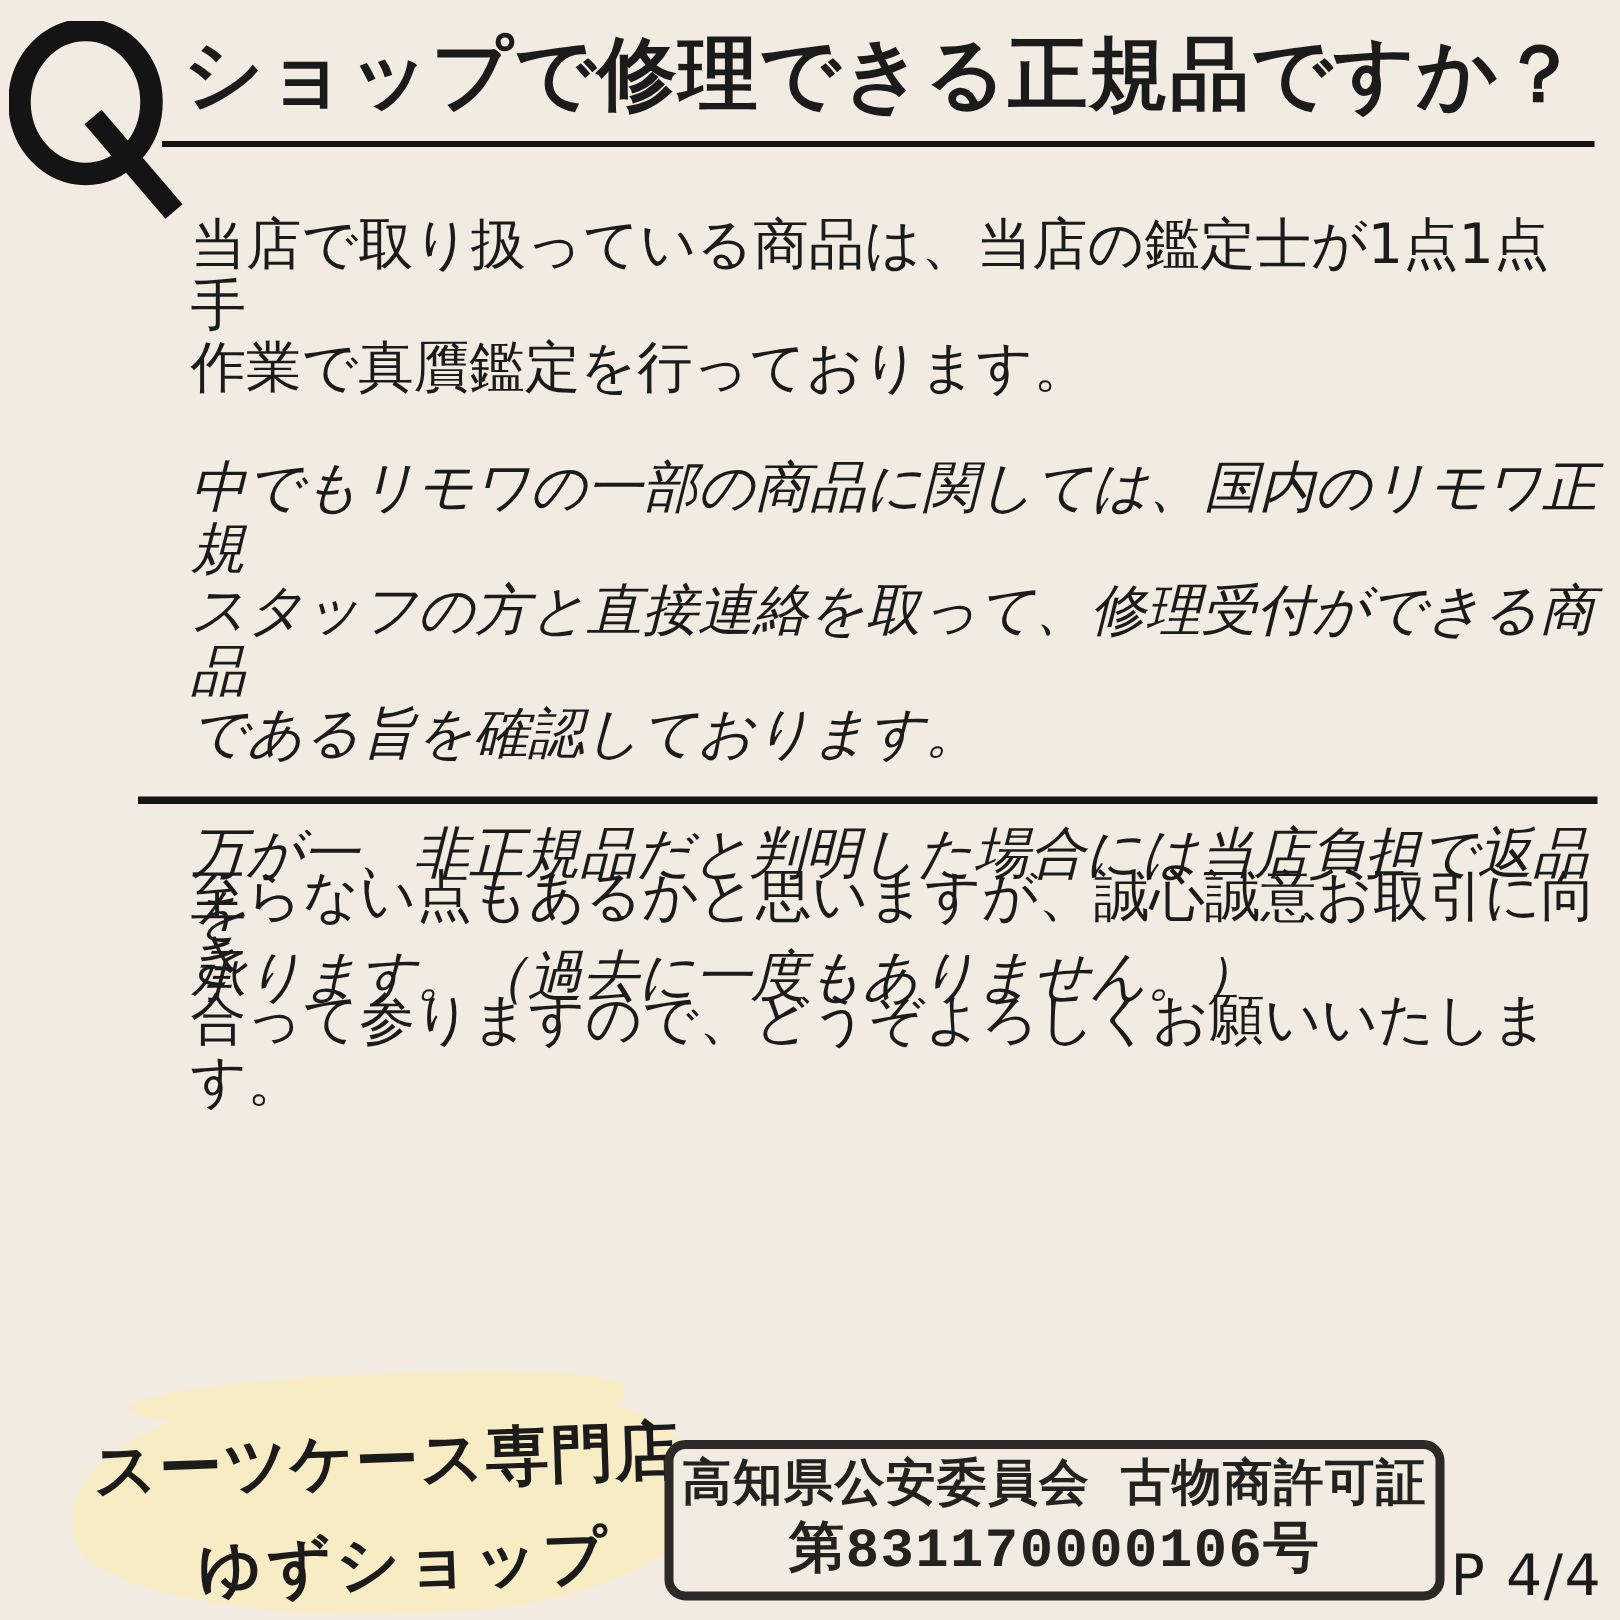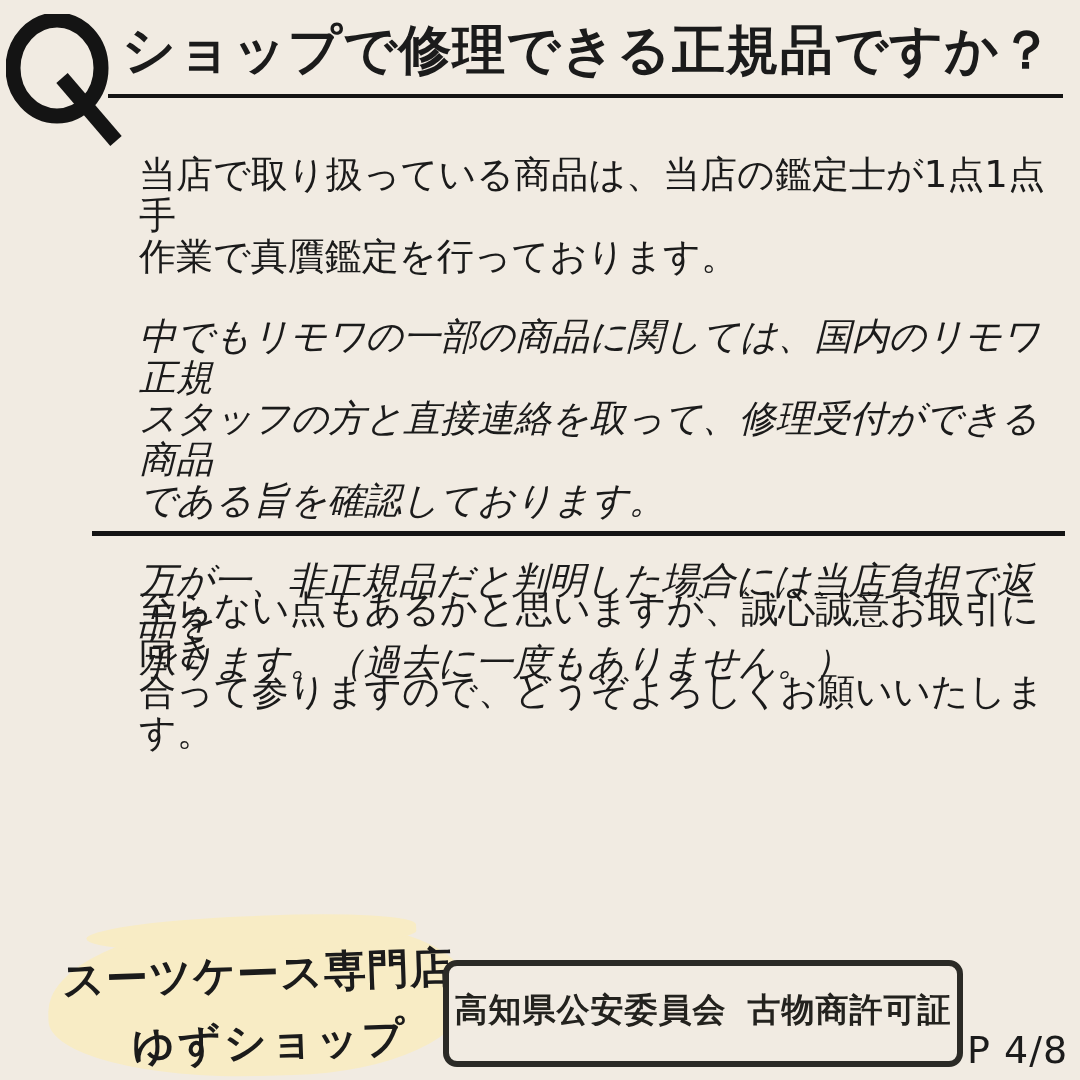--- a/index.html
+++ b/index.html
@@ -15,21 +15,21 @@
   .sr{position:absolute;width:1px;height:1px;overflow:hidden;clip:rect(0 0 0 0);white-space:nowrap;}
   .title{
     position:absolute;left:122px;top:20px;margin:0;
     font-size:53px;line-height:1.15;font-weight:600;
     letter-spacing:1px;white-space:nowrap;
   }
   .title-underline{
     position:absolute;left:108px;top:94px;width:955px;height:4px;background:#141414;
   }
   .para{
-    margin:16px;font-size:37px;line-height:41px;font-weight:500;
+    margin:4px;font-size:37px;line-height:41px;font-weight:500;
     white-space:pre-line;letter-spacing:0;
   }
   .answer{position:absolute;left:123px;top:138px;width:950px;}
   .answer .para + .para{margin-top:39px;font-style:italic;}
   .divider{
     position:absolute;left:92px;top:531px;width:973px;height:5px;background:#141414;
   }
   .closing{position:absolute;left:123px;top:573px;width:950px;}
   .closing .para + .para{margin-top:53px;}
   .shop-highlight{
@@ -98,17 +98,18 @@
     <p class="para">至らない点もあるかと思いますが、誠心誠意お取引に向き
 合って参りますので、どうぞよろしくお願いいたします。</p>
   </section>
 
   <div class="shop-highlight"></div>
   <div class="shop-line1">スーツケース専門店</div>
   <div class="shop-line2">ゆずショップ</div>
 
   <div class="license-box">
     <div class="license-line1">高知県公安委員会 古物商許可証</div>
+    <div class="license-line2">第831170000106号</div>
   </div>
 
-  <div class="page-number">P 4/8</div>
+  <div class="page-number">P 4/4</div>
 
 </div>
 
 </body></html>

